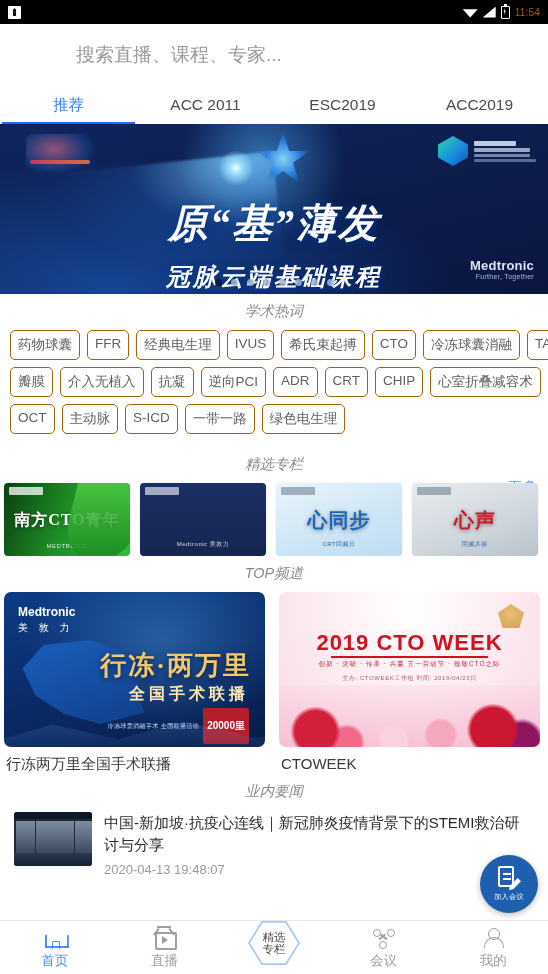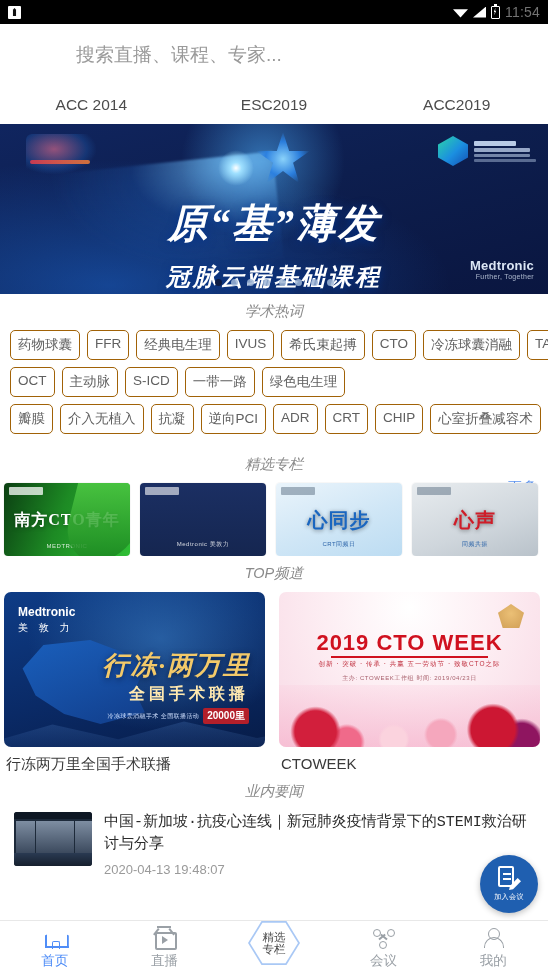--- a/index.html
+++ b/index.html
@@ -20,21 +20,21 @@
   .sb-left { display:flex; align-items:center; gap:6px; }
   .sb-right { display:flex; align-items:center; gap:5px; }
   .sb-appicon {
     width: 13px; height: 13px; background:#fff; border-radius:1px;
     display:flex; align-items:center; justify-content:center;
   }
   .sb-appicon i {
     display:block; width:7px; height:8px; background:#111;
     clip-path: polygon(50% 0, 72% 22%, 72% 100%, 28% 100%, 28% 22%);
   }
-  .sb-time { font-size: 14px; color:#737373; letter-spacing:.2px; }
+  .sb-time { font-size: 10px; color:#a16207; letter-spacing:.2px; }
   .ico-wifi { width:15px; height:11px; position:relative; }
   .ico-wifi::after{
     content:""; position:absolute; left:0; top:1px; width:15px; height:10px;
     background:#fff; clip-path: polygon(50% 100%, 0 18%, 100% 18%);
   }
   .ico-signal { width:13px; height:11px; background:#fff;
     clip-path: polygon(100% 0, 100% 100%, 0 100%); }
   .ico-batt { width:9px; height:13px; border:1.4px solid #fff; border-radius:1px;
     position:relative; }
   .ico-batt::before{ content:""; position:absolute; top:-3px; left:2px;
@@ -214,33 +214,33 @@
   .ch1-mdt .b { font-size:10px; letter-spacing:4px; margin-top:2px; }
   .ch1-map {
     position:absolute; left:16px; top:48px; width:130px; height:84px;
     background: linear-gradient(150deg,#1b64c4,#123f8e);
     clip-path: polygon(18% 6%, 54% 0, 78% 14%, 96% 34%, 88% 60%, 96% 86%, 62% 100%, 34% 88%, 12% 66%, 2% 34%);
     opacity:.9;
   }
   .ch1-title {
     position:absolute; right:14px; top:56px; 
     color:#f3c969; font-family:"Liberation Serif","DejaVu Serif",serif;
-    font-weight:bold; font-style:italic; font-size:26px; letter-spacing:2px;
+    font-weight:bold; font-size:26px; letter-spacing:2px;
     text-shadow:0 2px 6px rgba(0,20,60,.8);
   }
   .ch1-sub {
     position:absolute; right:16px; top:92px; text-align:right;
     color:#ffe9b0; font-weight:bold; font-size:16px; letter-spacing:4px;
   }
   .ch1-tag {
     position:absolute; right:16px; top:116px; display:flex; align-items:center; gap:4px;
   }
   .ch1-tag .t1 { font-size:6px; color:#cfe0ff; letter-spacing:.4px; }
   .ch1-tag .t2 { font-size:10px; font-weight:bold; color:#fff; background:#b31f2a;
-    padding:1px 4px; border-radius:2px; }
+    padding:11px 4px; border-radius:2px; }
   .ch2 {
     background:
       radial-gradient(ellipse at 50% 10%, #fff 0%, #fdeef3 45%, #f8d8e4 100%);
   }
   .ch2::after{
     content:""; position:absolute; left:0; right:0; bottom:0; height:62px;
     background:
       radial-gradient(circle at 14% 75%, #d21f3c 0 9%, rgba(210,31,60,0) 11%),
       radial-gradient(circle at 26% 92%, #f06a8a 0 7%, rgba(240,106,138,0) 9%),
       radial-gradient(circle at 44% 88%, #fbd3de 0 8%, rgba(251,211,222,0) 10%),
@@ -280,21 +280,21 @@
   }
   .news-thumb .strip { position:absolute; left:0; right:0; top:0; height:7px; background:#0e1824; }
   .news-thumb .g { position:absolute; width:24%; height:60%; top:16%;
     background: linear-gradient(180deg,#7e8ea2,#3c4a5e); }
   .news-thumb .g1{ left:3%; } .news-thumb .g2{ left:28%; }
   .news-thumb .g3{ left:53%; } .news-thumb .g4{ left:78%; }
   .news-thumb .base { position:absolute; left:0; right:0; bottom:0; height:24%;
     background: linear-gradient(180deg,#2a3a52,#16202e); }
   .news-body { flex:1; min-width:0; }
   .news-title {
-    font-size:15px; color:#2b2b2b; line-height:1.45; max-height:44px; overflow:hidden;font-family:Liberation Mono, monospace;
+    font-size:15px; color:#2b2b2b; line-height:1.45; max-height:44px; overflow:hidden;
   }
   .news-time { font-size:13px; color:#9a9a9a; margin-top:6px; }
 
   
   .fab {
     position:absolute; right:10px; top:855px; width:58px; height:58px;
     border-radius:50%; background:#1f5fb0; color:#fff; cursor:pointer;
     display:flex; flex-direction:column; align-items:center; justify-content:center;
     box-shadow:0 2px 6px rgba(0,0,0,.25);
   }
@@ -409,21 +409,22 @@
       <span class="ico-batt"></span>
       <span class="sb-time">11:54</span>
     </div>
   </div>
 
   <div class="searchbar">
     <input class="search-input" type="text" placeholder="搜索直播、课程、专家..." style="">
   </div>
 
   <div class="tabs">
-    <div class="tab">ACC 2014</div>
+    <div class="tab active">推荐</div>
+    <div class="tab">ACC 2011</div>
     <div class="tab">ESC2019</div>
     <div class="tab">ACC2019</div>
   </div>
 
   <div class="banner">
     <div class="comet"></div>
     <div class="star"></div>
     <div class="glow"></div>
     <div class="banner-logo-l"></div>
     <div class="banner-logo-r">
@@ -461,36 +462,36 @@
       <span class="tag">药物球囊</span>
       <span class="tag">FFR</span>
       <span class="tag">经典电生理</span>
       <span class="tag">IVUS</span>
       <span class="tag">希氏束起搏</span>
       <span class="tag">CTO</span>
       <span class="tag">冷冻球囊消融</span>
       <span class="tag">TAVR</span>
     </div>
     <div class="tag-row">
-      <span class="tag">OCT</span>
-      <span class="tag">主动脉</span>
-      <span class="tag">S-ICD</span>
-      <span class="tag">一带一路</span>
-      <span class="tag">绿色电生理</span>
-    </div>
-    <div class="tag-row">
       <span class="tag">瓣膜</span>
       <span class="tag">介入无植入</span>
       <span class="tag">抗凝</span>
       <span class="tag">逆向PCI</span>
       <span class="tag">ADR</span>
       <span class="tag">CRT</span>
       <span class="tag">CHIP</span>
       <span class="tag">心室折叠减容术</span>
       <span class="tag">ECMO</span>
+    </div>
+    <div class="tag-row">
+      <span class="tag">OCT</span>
+      <span class="tag">主动脉</span>
+      <span class="tag">S-ICD</span>
+      <span class="tag">一带一路</span>
+      <span class="tag">绿色电生理</span>
     </div>
   </div>
 
   <div class="sec-head">
     <span class="sec-title">精选专栏</span>
     <span class="sec-more">更多</span>
   </div>
   <div class="rail">
     <div class="rail-card rc1">
       <span class="rc-badge"></span>

